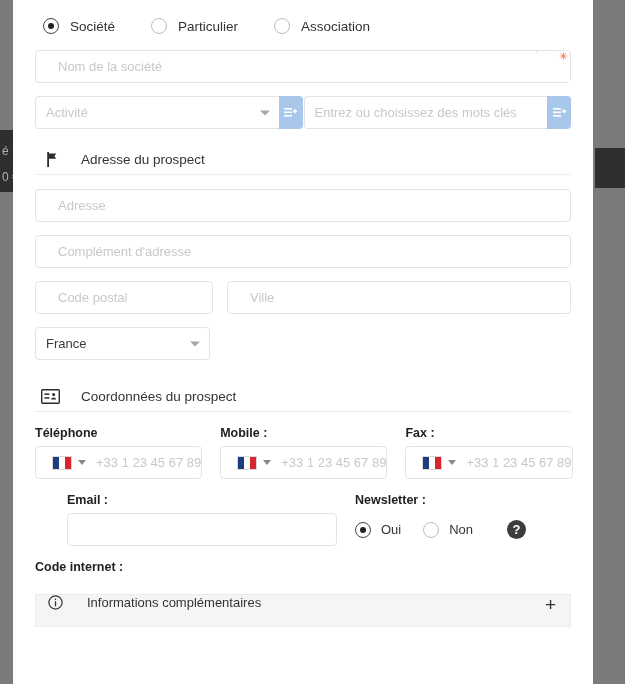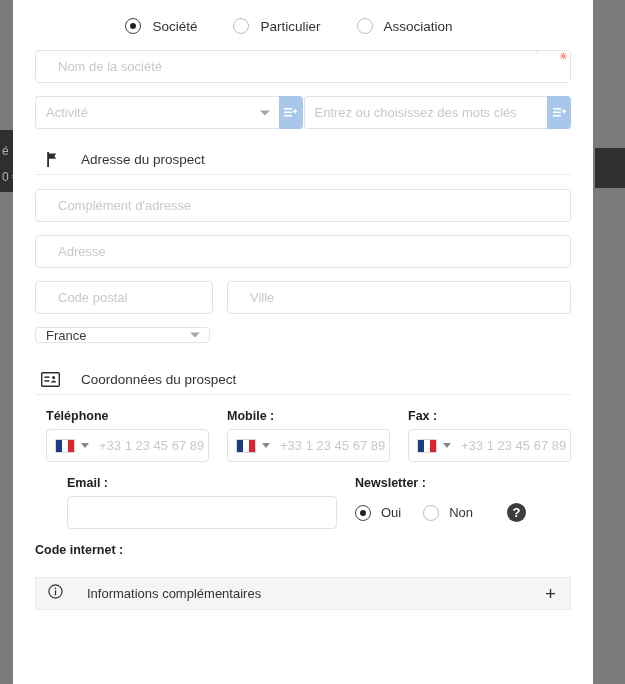--- a/index.html
+++ b/index.html
@@ -28,21 +28,21 @@
   }
 
   
   .panel {
     position: absolute; left: 13px; top: 0; width: 580px; height: 684px;
     background: #ffffff;
   }
   .panel-inner { padding: 12px 22px 0 22px; }
 
   
-  .radio-row { display: flex; align-items: center; height: 28px; margin: 0 0 10px 8px; justify-content: center; }
+  .radio-row { display: flex; align-items: center; height: 28px; margin: 0 0 10px 8px; }
   .radio-item { display: flex; align-items: center; margin-right: 36px; cursor: pointer; }
   .radio {
     width: 16px; height: 16px; border-radius: 50%;
     border: 1px solid #bdbdbd; background: #fff;
     display: inline-block; position: relative; flex: 0 0 auto;
   }
   .radio.checked { border-color: #444; }
   .radio.checked::after {
     content: ""; position: absolute; left: 4px; top: 4px;
     width: 6px; height: 6px; border-radius: 50%; background: #222;
@@ -105,32 +105,32 @@
   .sect-icon { width: 22px; display: flex; align-items: center; justify-content: flex-start; }
   .sect-title { font-size: 13.5px; color: #333; margin-left: 18px; }
 
   
   .row-half { display: flex; gap: 14px; margin-bottom: 13px; }
   .w-cp { width: 178px; flex: 0 0 178px; border-radius: 11px; }
   .w-ville { flex: 1 1 auto; }
   .w-country { width: 175px; flex: 0 0 175px; }
 
   .sel-box {
-    width: 100%; height: 16px; border: 1px solid #e3e3e3; border-radius: 4px;
+    width: 100%; height: 33px; border: 1px solid #e3e3e3; border-radius: 4px;
     background: #fff; font-size: 13px; color: #3a3a3a;
     padding: 0 26px 0 10px; display: flex; align-items: center; position: relative;
   }
 
   
   .lbl { font-size: 12.5px; font-weight: bold; color: #222; margin-bottom: 6px; display: block; }
-  .tel-row { display: flex; gap: 18px; margin-bottom: 14px; margin-left: 11px; }
+  .tel-row { display: flex; gap: 18px; margin-bottom: 14px; }
   .tel-col { flex: 1 1 0; }
   .tel-box {
     height: 33px; border: 1px solid #e3e3e3; border-radius: 4px;
-    display: flex; align-items: center; background: #fff; padding-left: 8px;
+    display: flex; align-items: center; background: #fff; padding-left: 16px;
   }
   .flag {
     width: 20px; height: 14px; flex: 0 0 auto; display: flex;
     border: 1px solid #d8d8d8; overflow: hidden;
   }
   .flag i { display: block; height: 100%; flex: 1 1 0; }
   .flag .b { background: #1c3d82; }
   .flag .w { background: #ffffff; }
   .flag .r { background: #d8252f; }
   .flag-caret {
@@ -152,21 +152,21 @@
     color: #fff; font-size: 13px; font-weight: bold; line-height: 19px;
     text-align: center; margin-left: 12px; cursor: pointer;
     font-family: "Liberation Sans", sans-serif;
   }
 
   .site-col { width: 270px; }
 
   
   .collapse-bar {
     margin-top: 20px; height: 33px; background: #f5f5f5; border: 1px solid #ececec;
-    display: flex; align-items: center; padding: 0 14px 0 12px; cursor: pointer;
+    display: flex; align-items: flex-start; padding: 0 14px 0 12px; cursor: pointer;
   }
   .collapse-title { font-size: 13px; color: #333; margin-left: 24px; flex: 1 1 auto; }
   .plus { font-size: 19px; color: #333; line-height: 19px; }
 </style>
 </head>
 <body>
 
 <div id="root">
 
   <div class="backdrop"></div>
@@ -236,24 +236,24 @@
         <span class="sect-icon">
           <svg width="17" height="17" viewBox="0 0 17 17">
             <rect x="6.2" y="1" width="1.8" height="15" fill="#2d2d2d"></rect>
             <path d="M8 2.6 H15.2 L13.4 5.2 L15.2 7.8 H8 Z" fill="#2d2d2d"></path>
           </svg>
         </span>
         <span class="sect-title">Adresse du prospect</span>
       </div>
 
       <div class="field-row">
+        <input class="field" type="text" placeholder="Adresse" style="">
+      </div>
+      <div class="field-row">
         <input class="field" type="text" placeholder="Complément d'adresse" style="">
-      </div>
-      <div class="field-row">
-        <input class="field" type="text" placeholder="Adresse" style="">
       </div>
 
       <div class="row-half">
         <div class="w-cp">
           <input class="field" type="text" placeholder="Code postal" style="">
         </div>
         <div class="w-ville">
           <input class="field" type="text" placeholder="Ville" style="">
         </div>
       </div>

